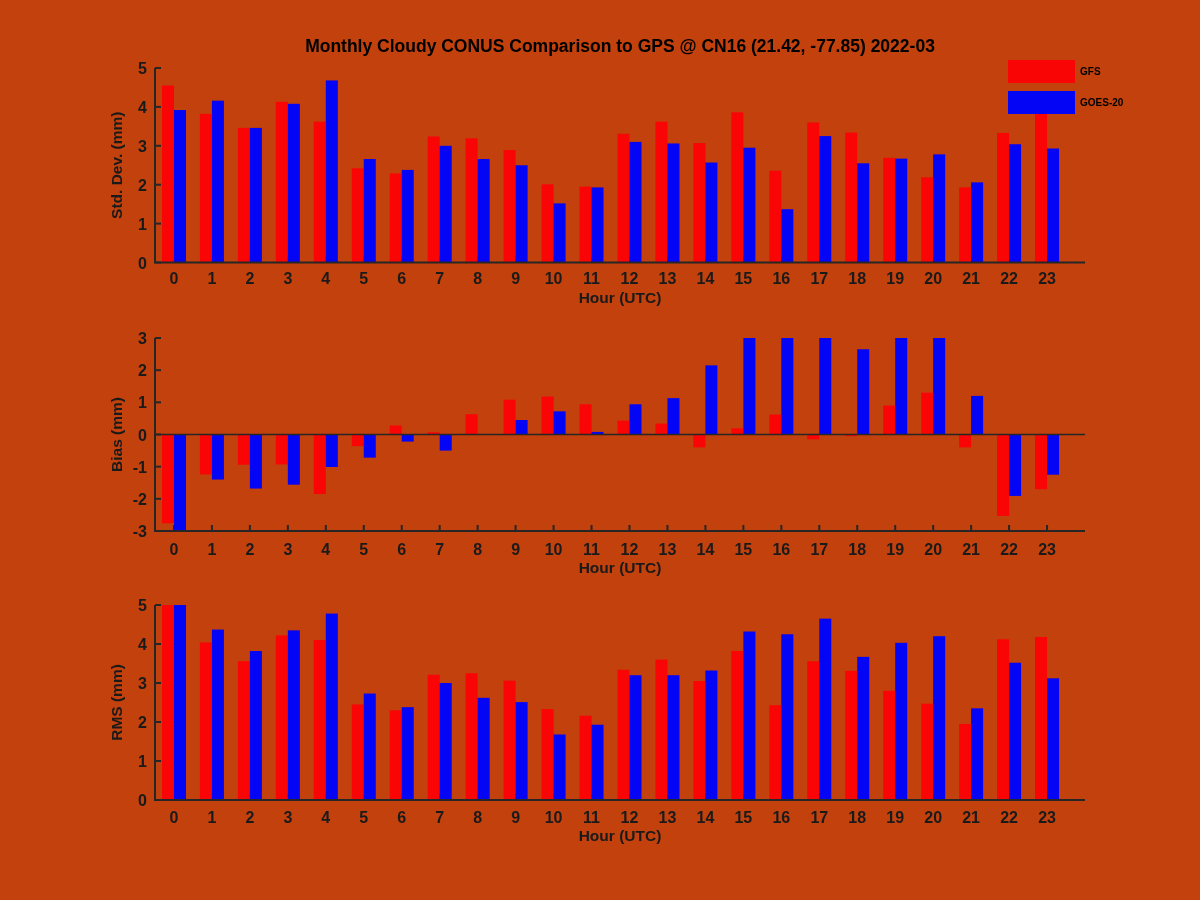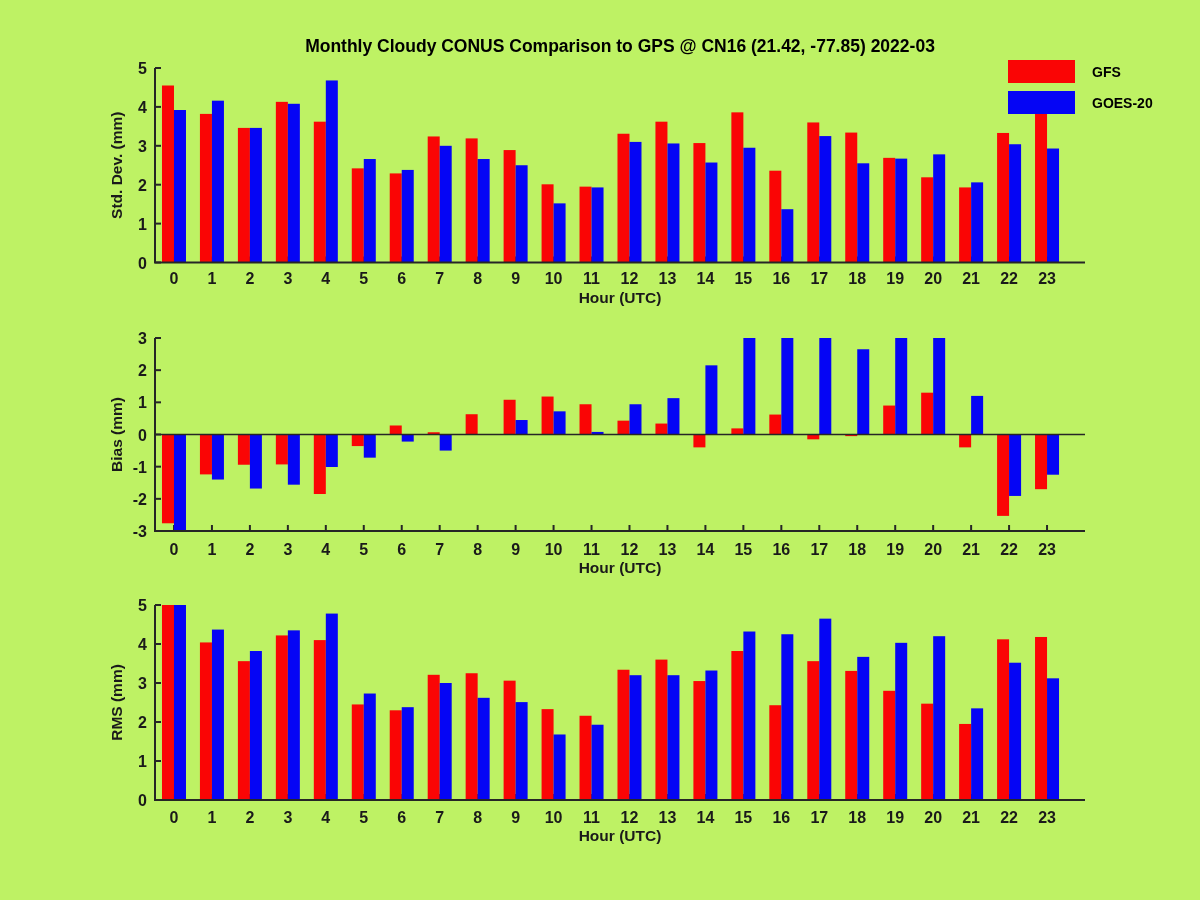--- a/index.html
+++ b/index.html
@@ -1,25 +1,25 @@
 <!DOCTYPE html>
 <html><head>
 <meta charset="utf-8">
 <style>
   html,body{margin:0;padding:0;background:#ffffff;}
-  .figure{position:relative;width:1200px;height:900px;background:#bef264;overflow:hidden;
+  .figure{position:relative;width:1200px;height:900px;background:#c2410c;overflow:hidden;
           font-family:"Liberation Sans","DejaVu Sans",sans-serif;}
   .title{position:absolute;left:155px;top:36px;width:930px;text-align:center;
          font-size:17.5px;font-weight:bold;color:#000;white-space:nowrap;}
   #charts{position:absolute;left:0;top:0;width:1200px;height:900px;}
   svg text{font-family:"Liberation Sans","DejaVu Sans",sans-serif;font-weight:bold;fill:#1a1a1a;}
   .legend{position:absolute;left:1008px;top:60px;}
   .legend-row{display:flex;align-items:center;height:23px;margin-bottom:8px;}
   .swatch{display:inline-block;width:67px;height:23px;background:#888;}
-  .legend-label{margin-left:17px;font-size:14px;font-weight:bold;color:#000;white-space:nowrap;}
+  .legend-label{margin-left:5px;font-size:10px;font-weight:bold;color:#000;white-space:nowrap;}
 </style>
 </head>
 <body>
 
 <div class="figure">
   <div class="title">Monthly Cloudy CONUS Comparison to GPS @ CN16 (21.42, -77.85) 2022-03</div>
 
   <svg id="charts" viewBox="0 0 1200 900" xmlns="http://www.w3.org/2000/svg">
       <line x1="173.9795918367347" y1="262.5" x2="173.9795918367347" y2="256.5" stroke="#262626" stroke-width="2"></line>
       <line x1="211.9387755102041" y1="262.5" x2="211.9387755102041" y2="256.5" stroke="#262626" stroke-width="2"></line>

